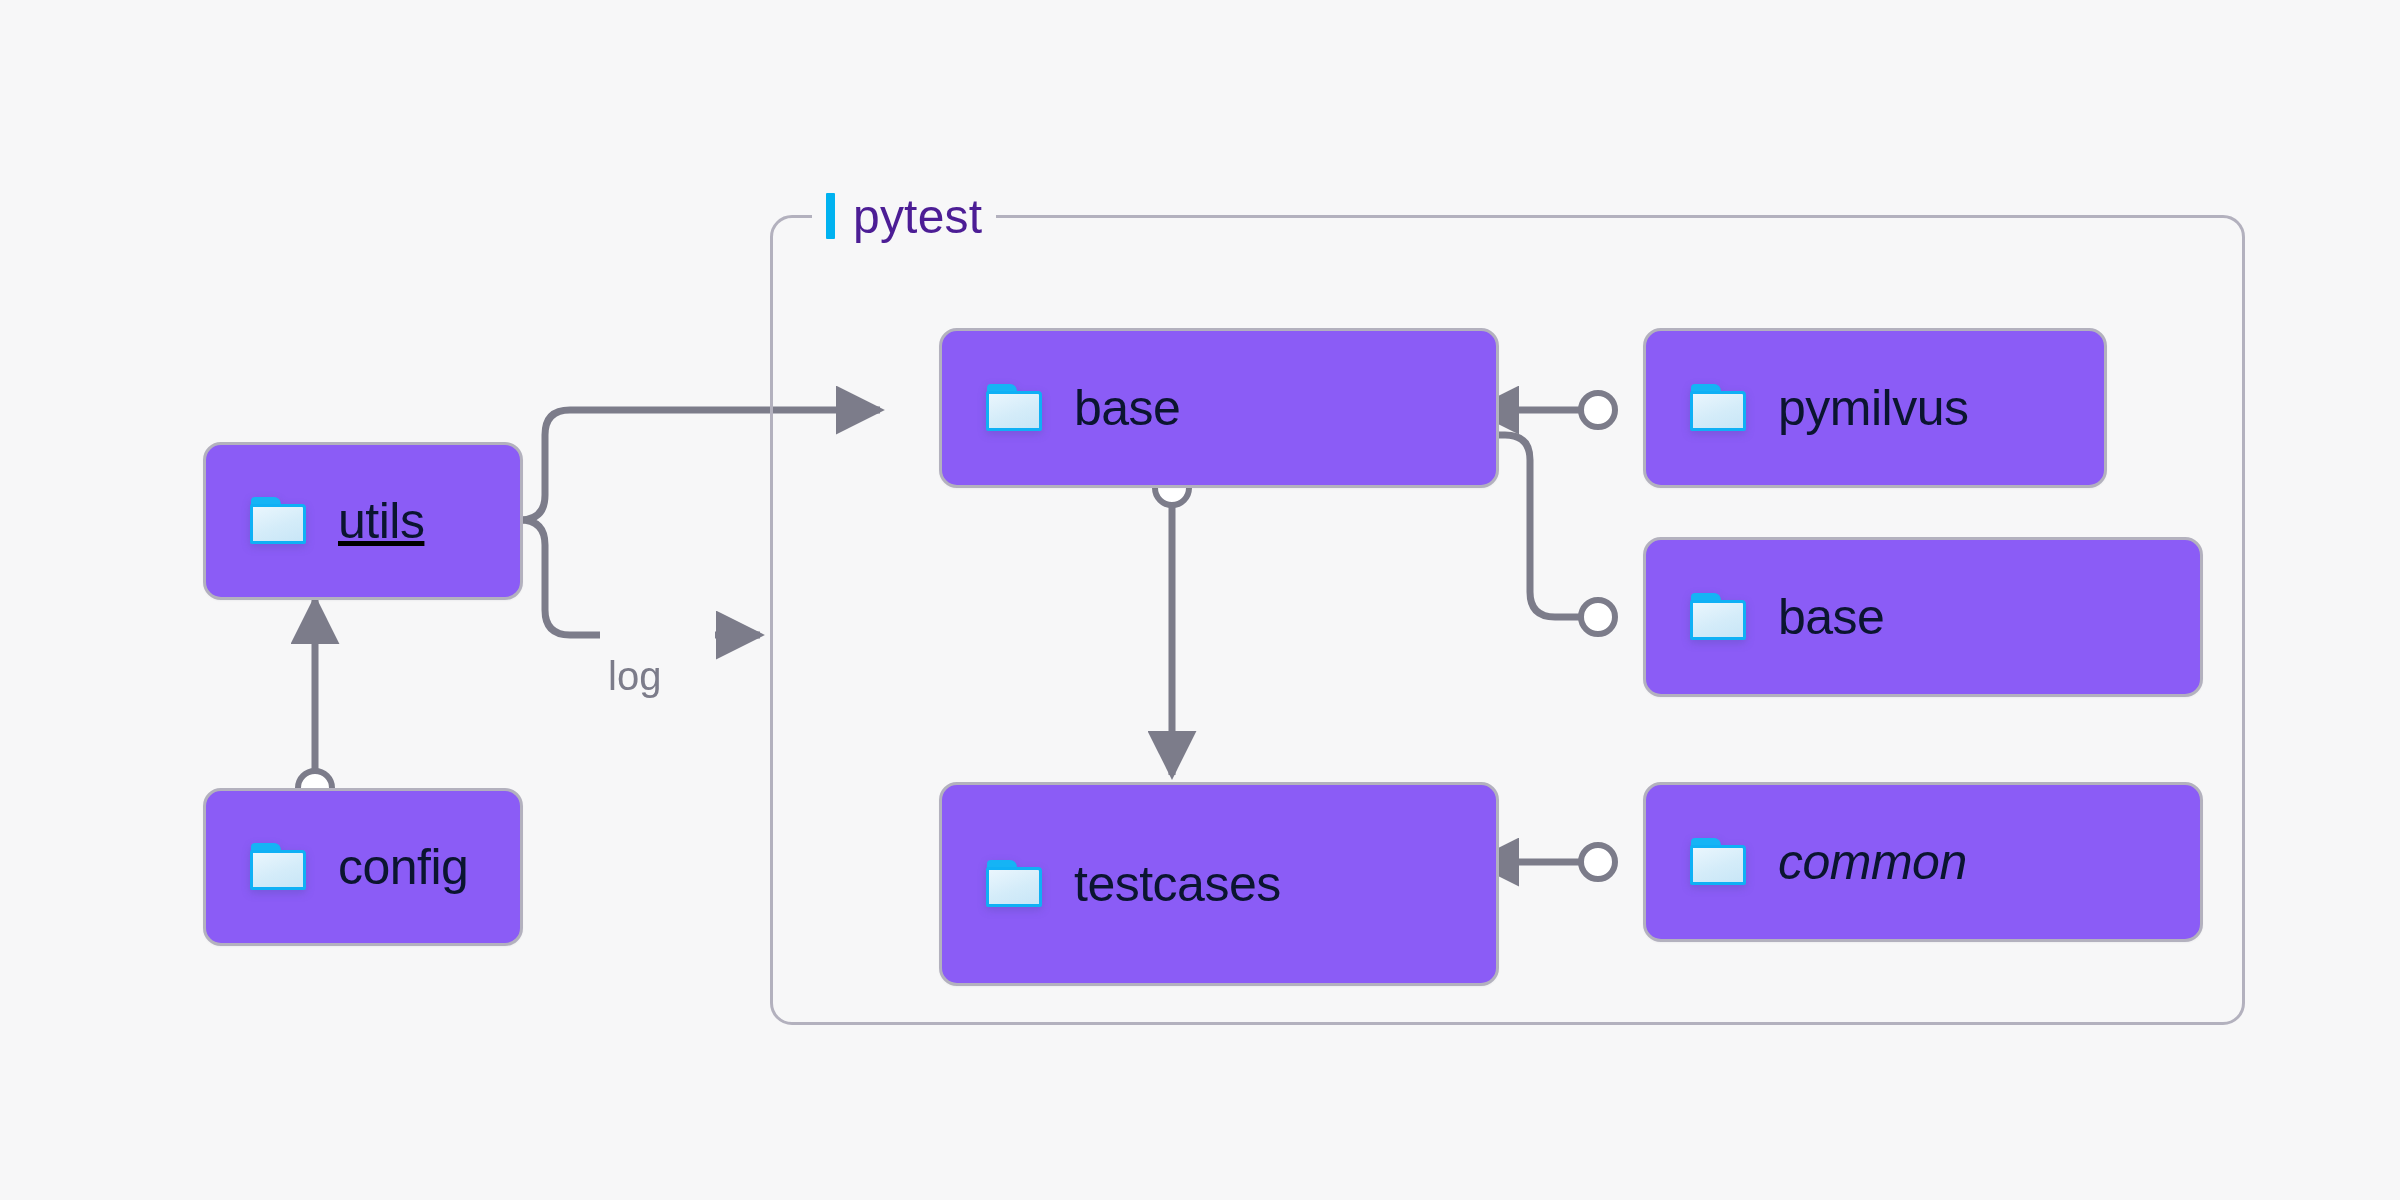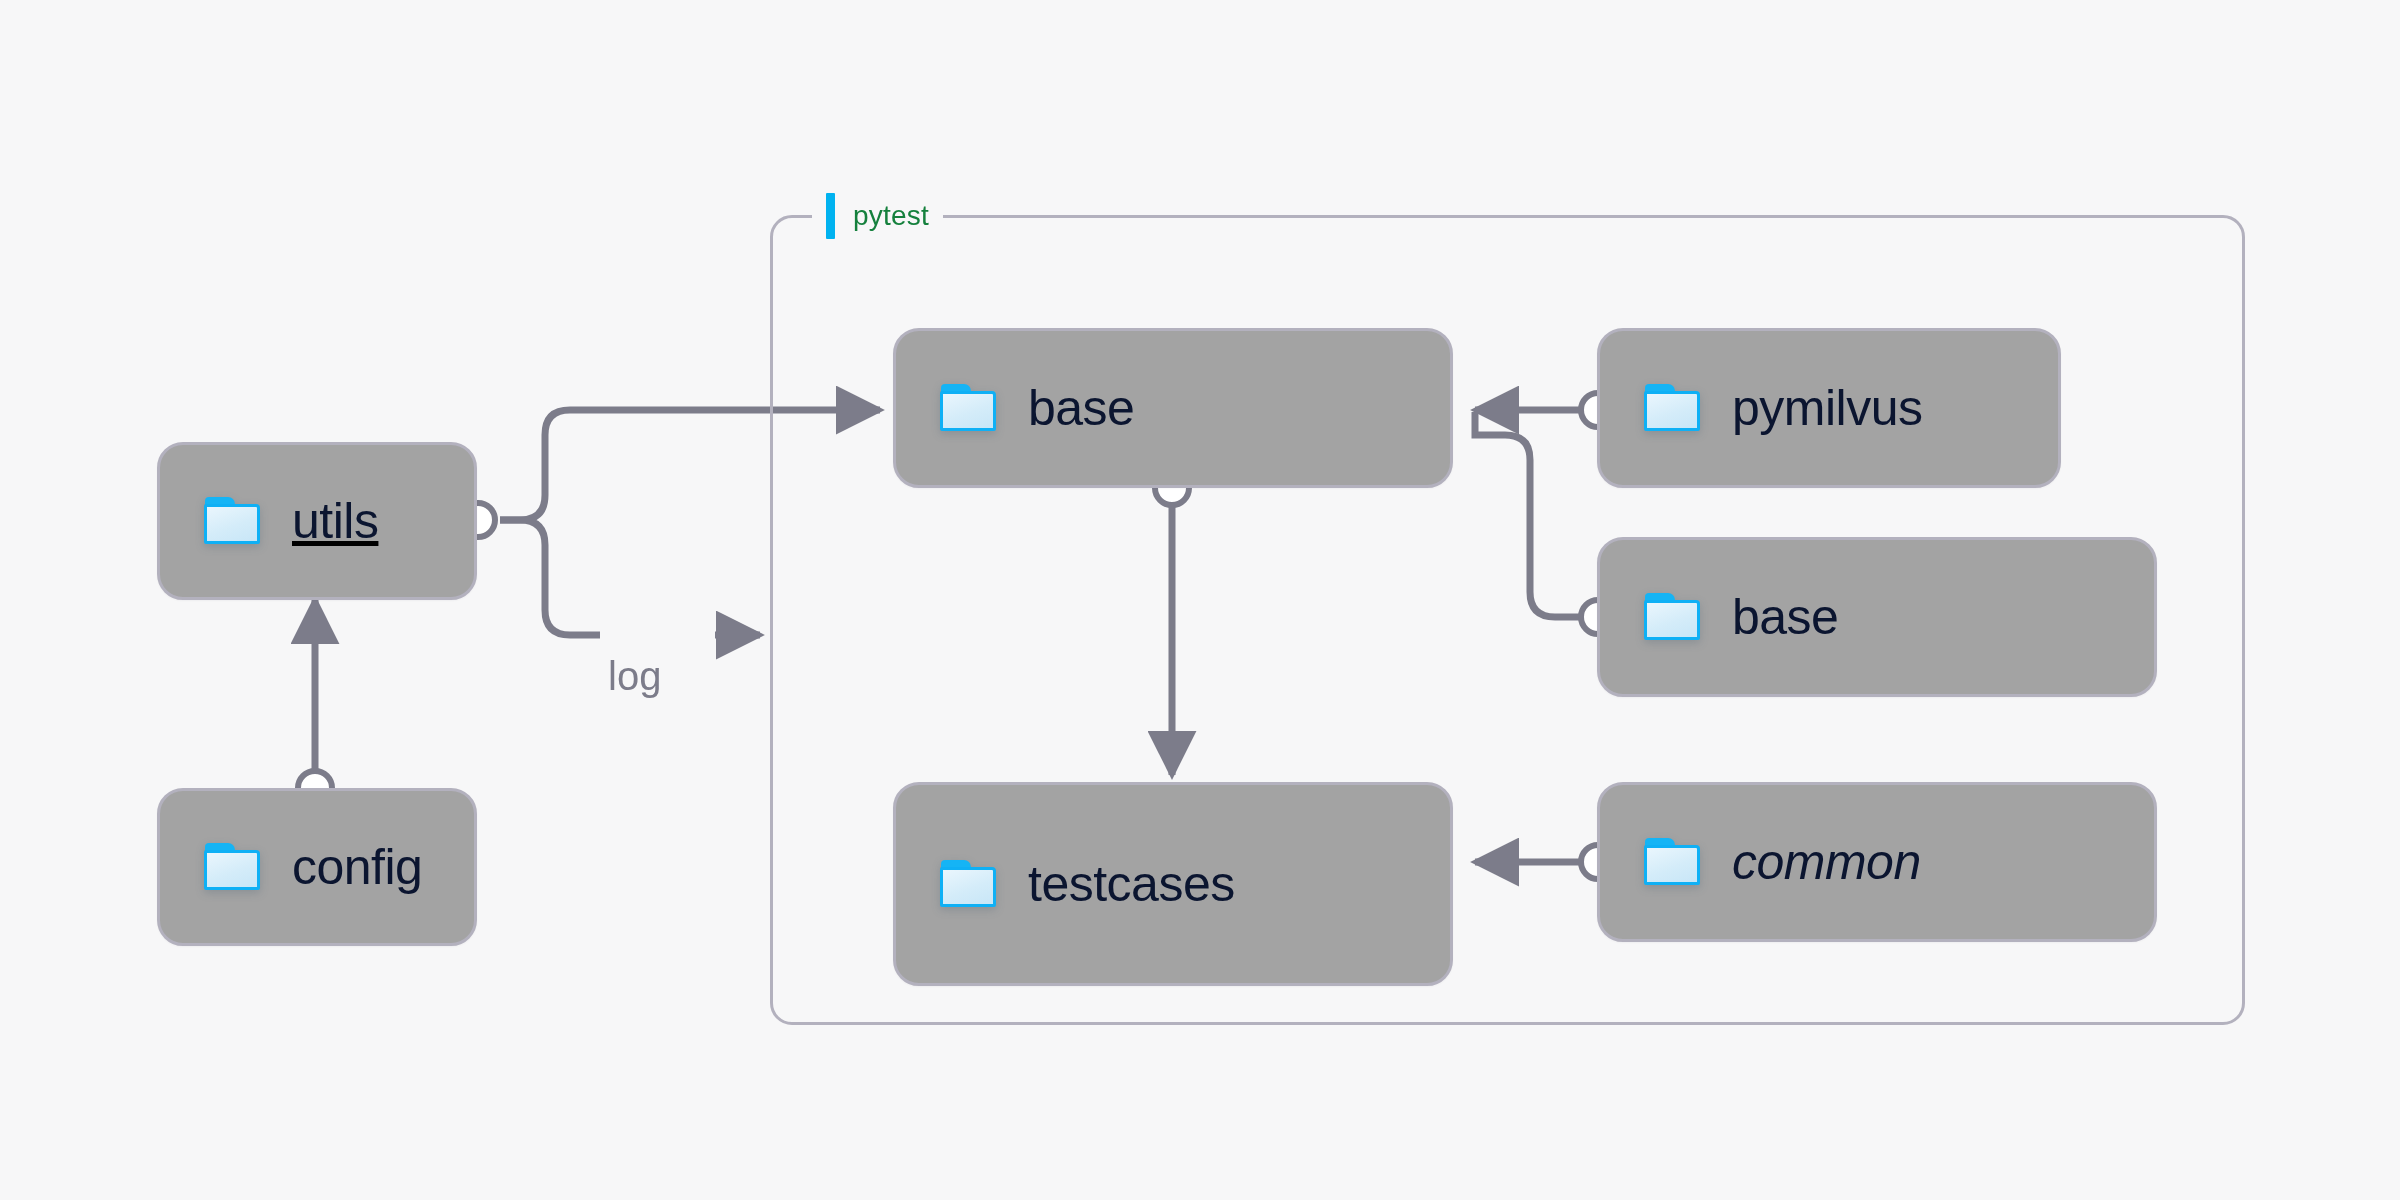--- a/index.html
+++ b/index.html
@@ -40,36 +40,37 @@
     padding: 0 14px;
     height: 56px;
   }
   .group-accent {
     width: 9px;
     height: 46px;
     background: #00b2f0;
     border-radius: 1px;
   }
   .group-title {
-    font-size: 28px;
-    color: #15803d;
+    font-size: 48px;
+    color: #4c1d95;
     letter-spacing: 0.2px;
     white-space: nowrap;
   }
 
   
   .node {
     position: absolute;
     box-sizing: border-box;
-    background: #a3a3a3;
+    background: #8b5cf6;
     border: 3px solid #b3b1be;
-    border-radius: 26px;
+    border-radius: 18px;
     display: flex;
     align-items: center;
     box-shadow: 0 1px 2px rgba(20,20,40,0.04);
+    margin-left: 46px;
   }
   .node-inner {
     display: flex;
     align-items: center;
     gap: 30px;
     padding-left: 44px;
   }
   .node-label {
     font-size: 50px;
     color: #0b1530;

